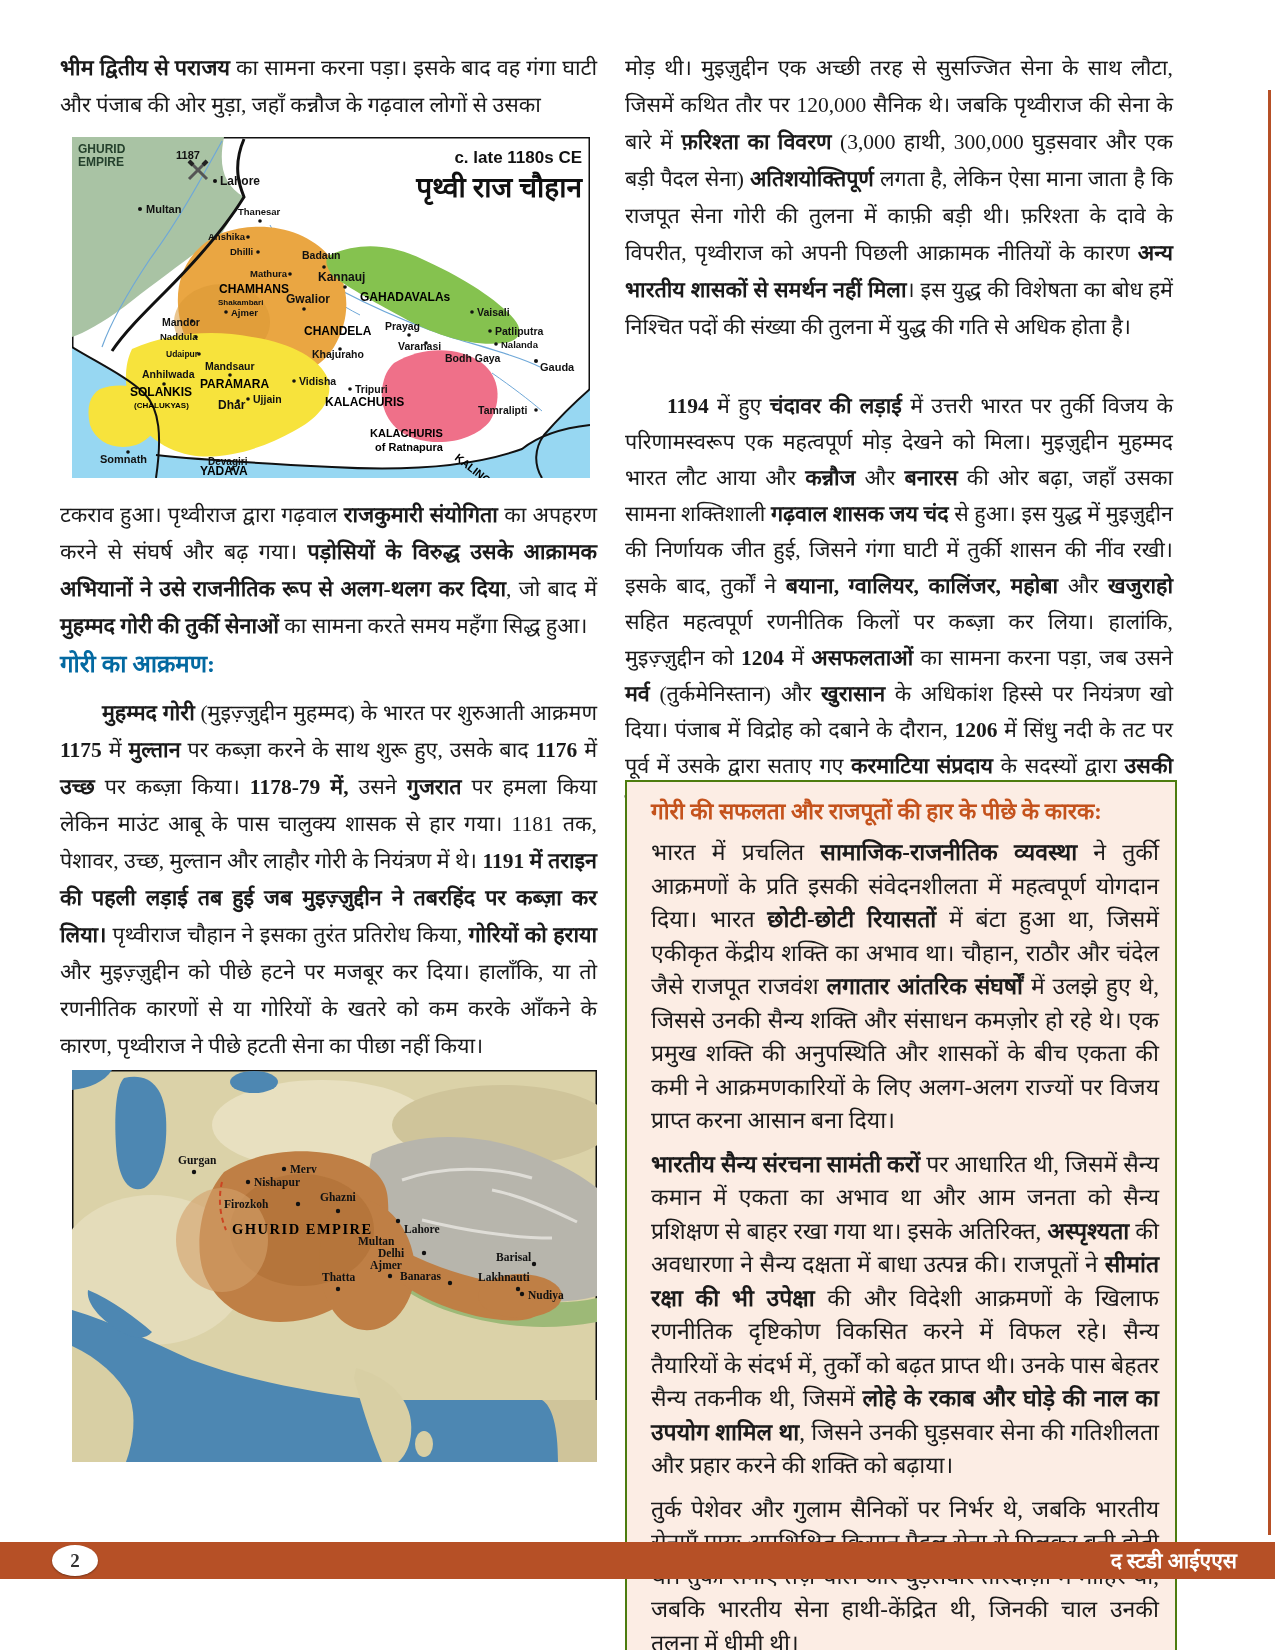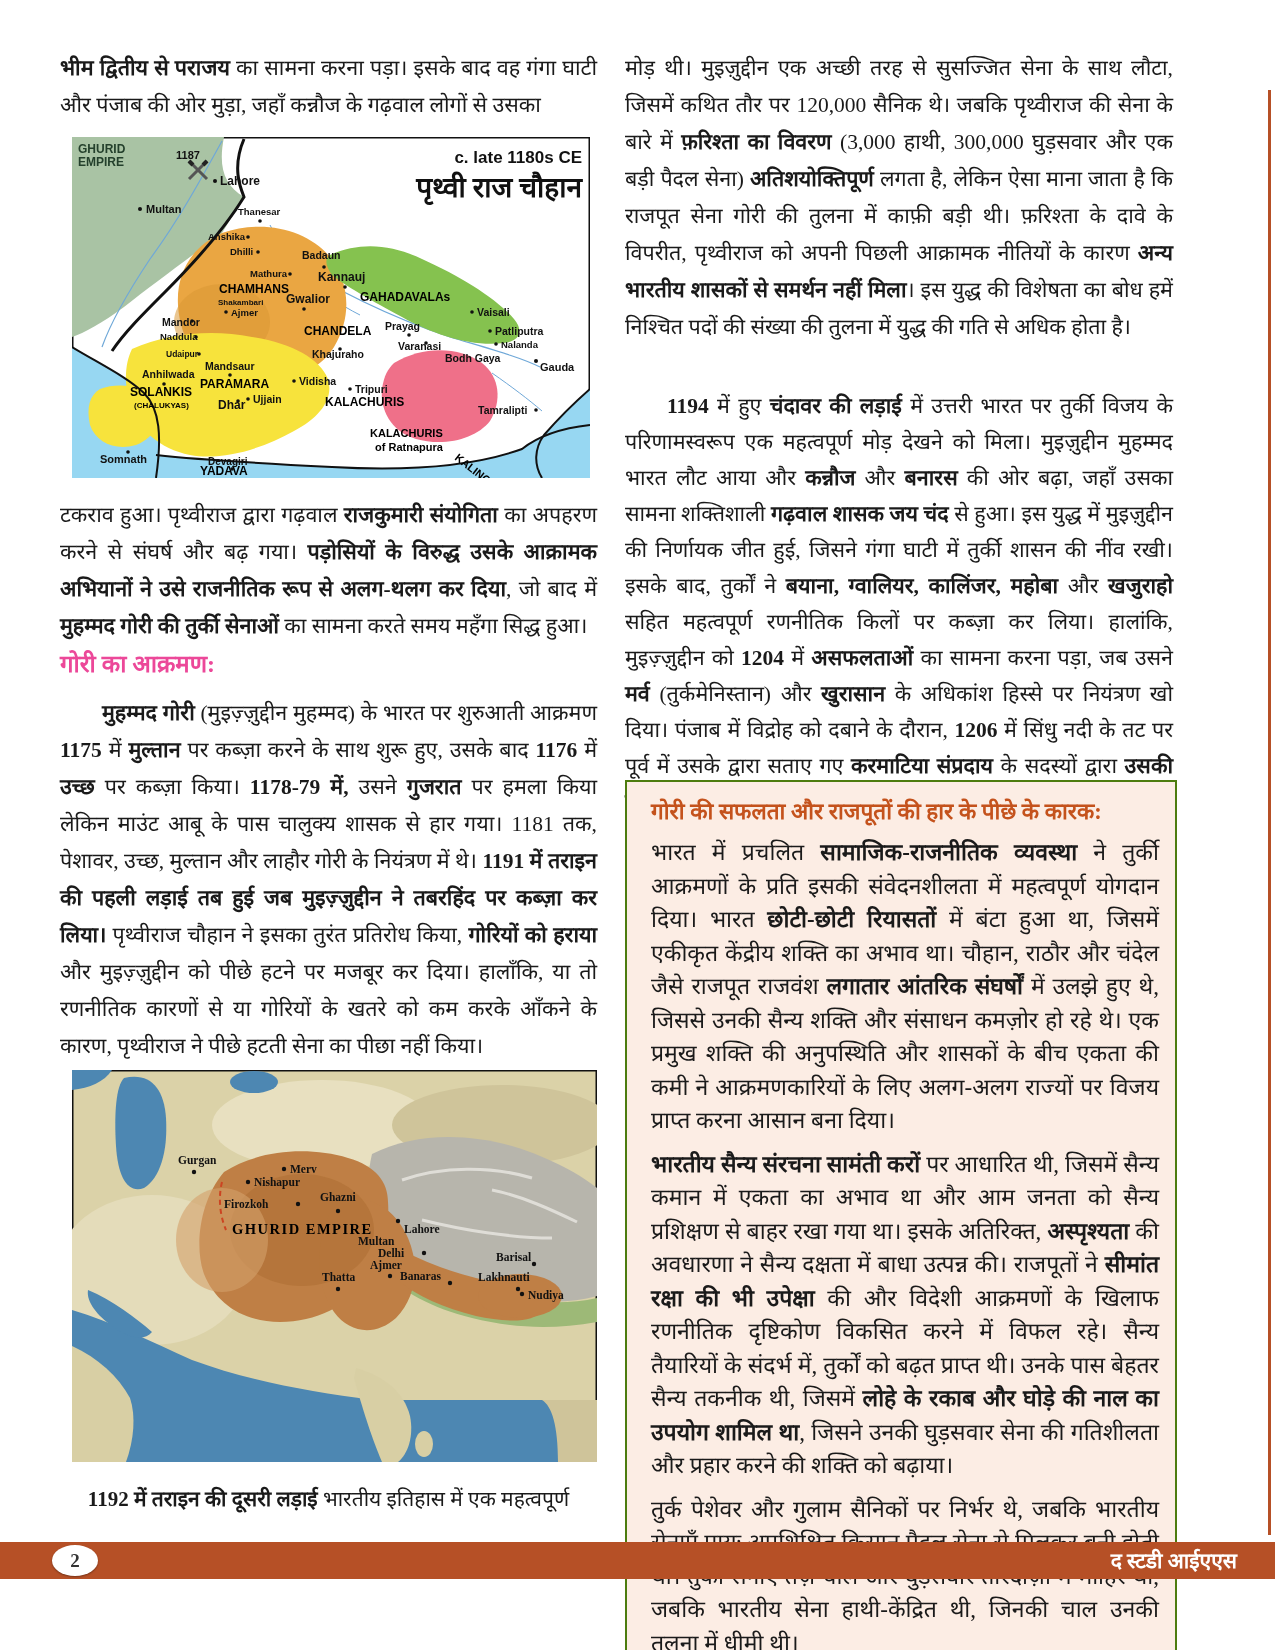--- a/index.html
+++ b/index.html
@@ -1,21 +1,21 @@
 <!DOCTYPE html>
 <html><head>
 <meta charset="utf-8">
 <style>
   html,body{margin:0;padding:0;background:#ffffff;}
   .page{position:relative;width:1275px;height:1650px;background:#fff;overflow:hidden;
         font-family:"Liberation Serif","DejaVu Serif",serif;color:#1a1a1a;}
   .col-block{position:absolute;text-align:justify;font-size:21.5px;line-height:37px;}
   .b{font-weight:bold;}
   .indent{text-indent:42px;}
-  .sec-heading{position:absolute;font-size:24px;font-weight:bold;color:#ec4899;}
+  .sec-heading{position:absolute;font-size:24px;font-weight:bold;color:#0369a1;}
   .caption{position:absolute;font-size:21px;text-align:center;}
   .mapframe{position:absolute;}
   .factor-box{position:absolute;left:625px;top:780px;width:552px;box-sizing:border-box;
               background:#fcede4;border:2px solid #4d7c0f;padding:12px 16px 14px 24px;}
   .factor-title{font-size:22.5px;font-weight:bold;color:#c4521c;line-height:36px;margin:0 0 6px 0;}
   .factor-para{font-size:23px;line-height:33.5px;text-align:justify;margin:0 0 10px 0;}
   .factor-para:last-child{margin-bottom:0;}
   .footer-bar{position:absolute;left:0;top:1542px;width:1275px;height:37px;background:#b65026;}
   .page-num-oval{position:absolute;left:52px;top:3px;width:46px;height:31px;background:#fff;
                  border-radius:50%;box-shadow:0 1px 2px rgba(0,0,0,.35);
@@ -212,21 +212,20 @@
         <text x="424" y="191" class="m2city">Barisal</text>
           <circle cx="462" cy="194" r="2.2"></circle>
         <text x="406" y="211" class="m2city">Lakhnauti</text>
           <circle cx="446" cy="219" r="2.2"></circle>
         <circle cx="450" cy="224" r="2.2"></circle>
           <text x="456" y="229" class="m2city">Nudiya</text>
       </g>
     </svg>
   </div>
 
-  <div class="caption" style="left:60px;top:1484px;width:537px;"><span class="b">1192 में तराइन की दूसरी लड़ाई</span><span> भारतीय इतिहास में एक महत्वपूर्ण</span></div>
 
   <div class="col-block" style="left:625px;top:50px;width:548px;"><span>मोड़ थी। मुइज़ुद्दीन एक अच्छी तरह से सुसज्जित सेना के साथ लौटा, जिसमें कथित तौर पर 120,000 सैनिक थे। जबकि पृथ्वीराज की सेना के बारे में </span><span class="b">फ़रिश्ता का विवरण</span><span> (3,000 हाथी, 300,000 घुड़सवार और एक बड़ी पैदल सेना) </span><span class="b">अतिशयोक्तिपूर्ण</span><span> लगता है, लेकिन ऐसा माना जाता है कि राजपूत सेना गोरी की तुलना में काफ़ी बड़ी थी। फ़रिश्ता के दावे के विपरीत, पृथ्वीराज को अपनी पिछली आक्रामक नीतियों के कारण </span><span class="b">अन्य भारतीय शासकों से समर्थन नहीं मिला</span><span>। इस युद्ध की विशेषता का बोध हमें निश्चित पदों की संख्या की तुलना में युद्ध की गति से अधिक होता है।</span></div>
 
   <div class="col-block indent" style="left:625px;top:388px;width:548px;line-height:36px;"><span class="b">1194</span><span> में हुए </span><span class="b">चंदावर की लड़ाई</span><span> में उत्तरी भारत पर तुर्की विजय के परिणामस्वरूप एक महत्वपूर्ण मोड़ देखने को मिला। मुइज़ुद्दीन मुहम्मद भारत लौट आया और </span><span class="b">कन्नौज</span><span> और </span><span class="b">बनारस</span><span> की ओर बढ़ा, जहाँ उसका सामना शक्तिशाली </span><span class="b">गढ़वाल शासक जय चंद</span><span> से हुआ। इस युद्ध में मुइज़ुद्दीन की निर्णायक जीत हुई, जिसने गंगा घाटी में तुर्की शासन की नींव रखी। इसके बाद, तुर्कों ने </span><span class="b">बयाना, ग्वालियर, कालिंजर, महोबा</span><span> और </span><span class="b">खजुराहो</span><span> सहित महत्वपूर्ण रणनीतिक किलों पर कब्ज़ा कर लिया। हालांकि, मुइज़्ज़ुद्दीन को </span><span class="b">1204</span><span> में </span><span class="b">असफलताओं</span><span> का सामना करना पड़ा, जब उसने </span><span class="b">मर्व</span><span> (तुर्कमेनिस्तान) और </span><span class="b">खुरासान</span><span> के अधिकांश हिस्से पर नियंत्रण खो दिया। पंजाब में विद्रोह को दबाने के दौरान, </span><span class="b">1206</span><span> में सिंधु नदी के तट पर पूर्व में उसके द्वारा सताए गए </span><span class="b">करमाटिया संप्रदाय</span><span> के सदस्यों द्वारा </span><span class="b">उसकी हत्या कर दी गई</span><span>।</span></div>
 
   <div class="factor-box">
     <div class="factor-title">गोरी की सफलता और राजपूतों की हार के पीछे के कारक:</div>
     <p class="factor-para"><span>भारत में प्रचलित </span><span class="b">सामाजिक-राजनीतिक व्यवस्था</span><span> ने तुर्की आक्रमणों के प्रति इसकी संवेदनशीलता में महत्वपूर्ण योगदान दिया। भारत </span><span class="b">छोटी-छोटी रियासतों</span><span> में बंटा हुआ था, जिसमें एकीकृत केंद्रीय शक्ति का अभाव था। चौहान, राठौर और चंदेल जैसे राजपूत राजवंश </span><span class="b">लगातार आंतरिक संघर्षों</span><span> में उलझे हुए थे, जिससे उनकी सैन्य शक्ति और संसाधन कमज़ोर हो रहे थे। एक प्रमुख शक्ति की अनुपस्थिति और शासकों के बीच एकता की कमी ने आक्रमणकारियों के लिए अलग-अलग राज्यों पर विजय प्राप्त करना आसान बना दिया।</span></p>
     <p class="factor-para"><span class="b">भारतीय सैन्य संरचना सामंती करों</span><span> पर आधारित थी, जिसमें सैन्य कमान में एकता का अभाव था और आम जनता को सैन्य प्रशिक्षण से बाहर रखा गया था। इसके अतिरिक्त, </span><span class="b">अस्पृश्यता</span><span> की अवधारणा ने सैन्य दक्षता में बाधा उत्पन्न की। राजपूतों ने </span><span class="b">सीमांत रक्षा की भी उपेक्षा</span><span> की और विदेशी आक्रमणों के खिलाफ रणनीतिक दृष्टिकोण विकसित करने में विफल रहे। सैन्य तैयारियों के संदर्भ में, तुर्कों को बढ़त प्राप्त थी। उनके पास बेहतर सैन्य तकनीक थी, जिसमें </span><span class="b">लोहे के रकाब और घोड़े की नाल का उपयोग शामिल था</span><span>, जिसने उनकी घुड़सवार सेना की गतिशीलता और प्रहार करने की शक्ति को बढ़ाया।</span></p>
     <p class="factor-para"><span>तुर्क पेशेवर और गुलाम सैनिकों पर निर्भर थे, जबकि भारतीय सेनाएँ प्रायः अप्रशिक्षित किसान पैदल सेना से मिलकर बनी होती थीं। तुर्की सेनाएँ तेज़ चाल और घुड़सवार तीरंदाज़ी में माहिर थीं, जबकि भारतीय सेना हाथी-केंद्रित थी, जिनकी चाल उनकी तुलना में धीमी थी।</span></p>

